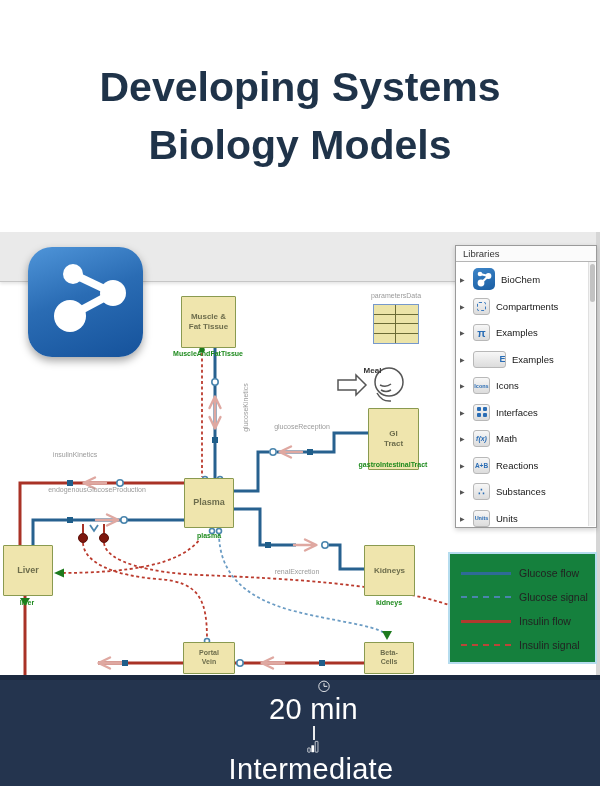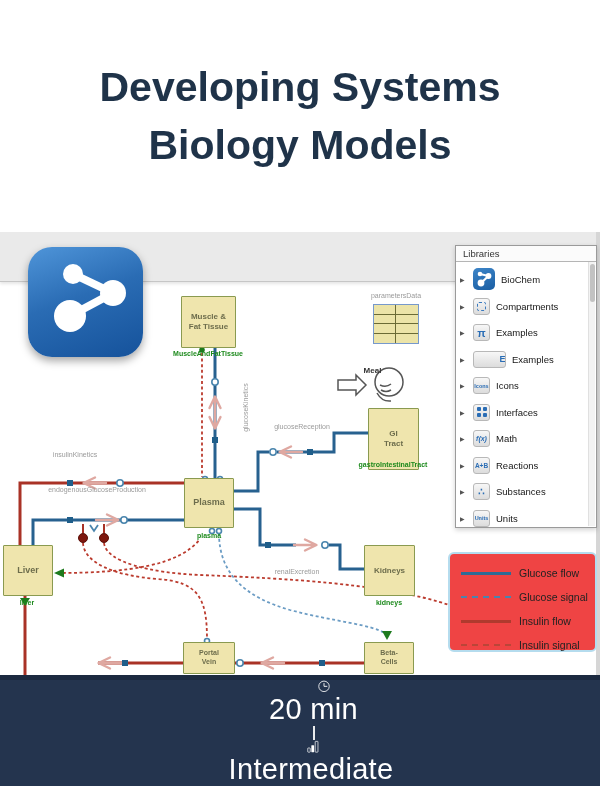--- a/index.html
+++ b/index.html
@@ -54,22 +54,22 @@
   .glyph-math { font-size:7px; font-style:italic; }
   .glyph-rx { font-size:6.5px; }
   .glyph-dots { font-size:10px; line-height:1; }
   .dashed-box { width:9px; height:9px; border:1.5px dashed #3a7abf; border-radius:2px; }
   .grid-4 { display:grid; grid-template-columns:4px 4px; grid-template-rows:4px 4px; gap:2px; }
   .grid-4 span { background:#2a6db5; border-radius:1px; }
   .lib-scrollbar { position:absolute; right:1px; top:16px; bottom:1px; width:7px; background:#f3f3f3; border-left:1px solid #e0e0e0; }
   .lib-thumb { position:absolute; top:2px; left:1px; width:5px; height:38px; background:#c2c2c2; border-radius:3px; }
 
   
-  .legend { position:absolute; left:448px; top:320px; width:149px; height:100px; z-index:3;
-    background:#ef4444; border:2px solid #b5dcee; border-radius:6px; padding:13px 0 0 11px; }
+  .legend { position:absolute; left:448px; top:320px; width:149px; height:112px; z-index:3;
+    background:#15803d; border:2px solid #b5dcee; border-radius:0; padding:13px 0 0 11px; }
   .legend-row { display:flex; align-items:center; margin-bottom:12px; }
   .legend-line { width:50px; flex:0 0 auto; }
   .ls-gflow { border-top:3px solid #2e6b96; }
   .ls-gsig  { border-top:2px dashed #4a84ad; }
   .ls-iflow { border-top:3px solid #b03a2e; }
   .ls-isig  { border-top:2px dashed #bb4538; }
   .legend-label { font-size:10.5px; color:#222; margin-left:8px; white-space:nowrap; }
 
   
   .footer { height:111px; background:#24344e; border-top:5px solid #1c2a40; display:flex; align-items:center; color:#fff;flex-direction:column; }

